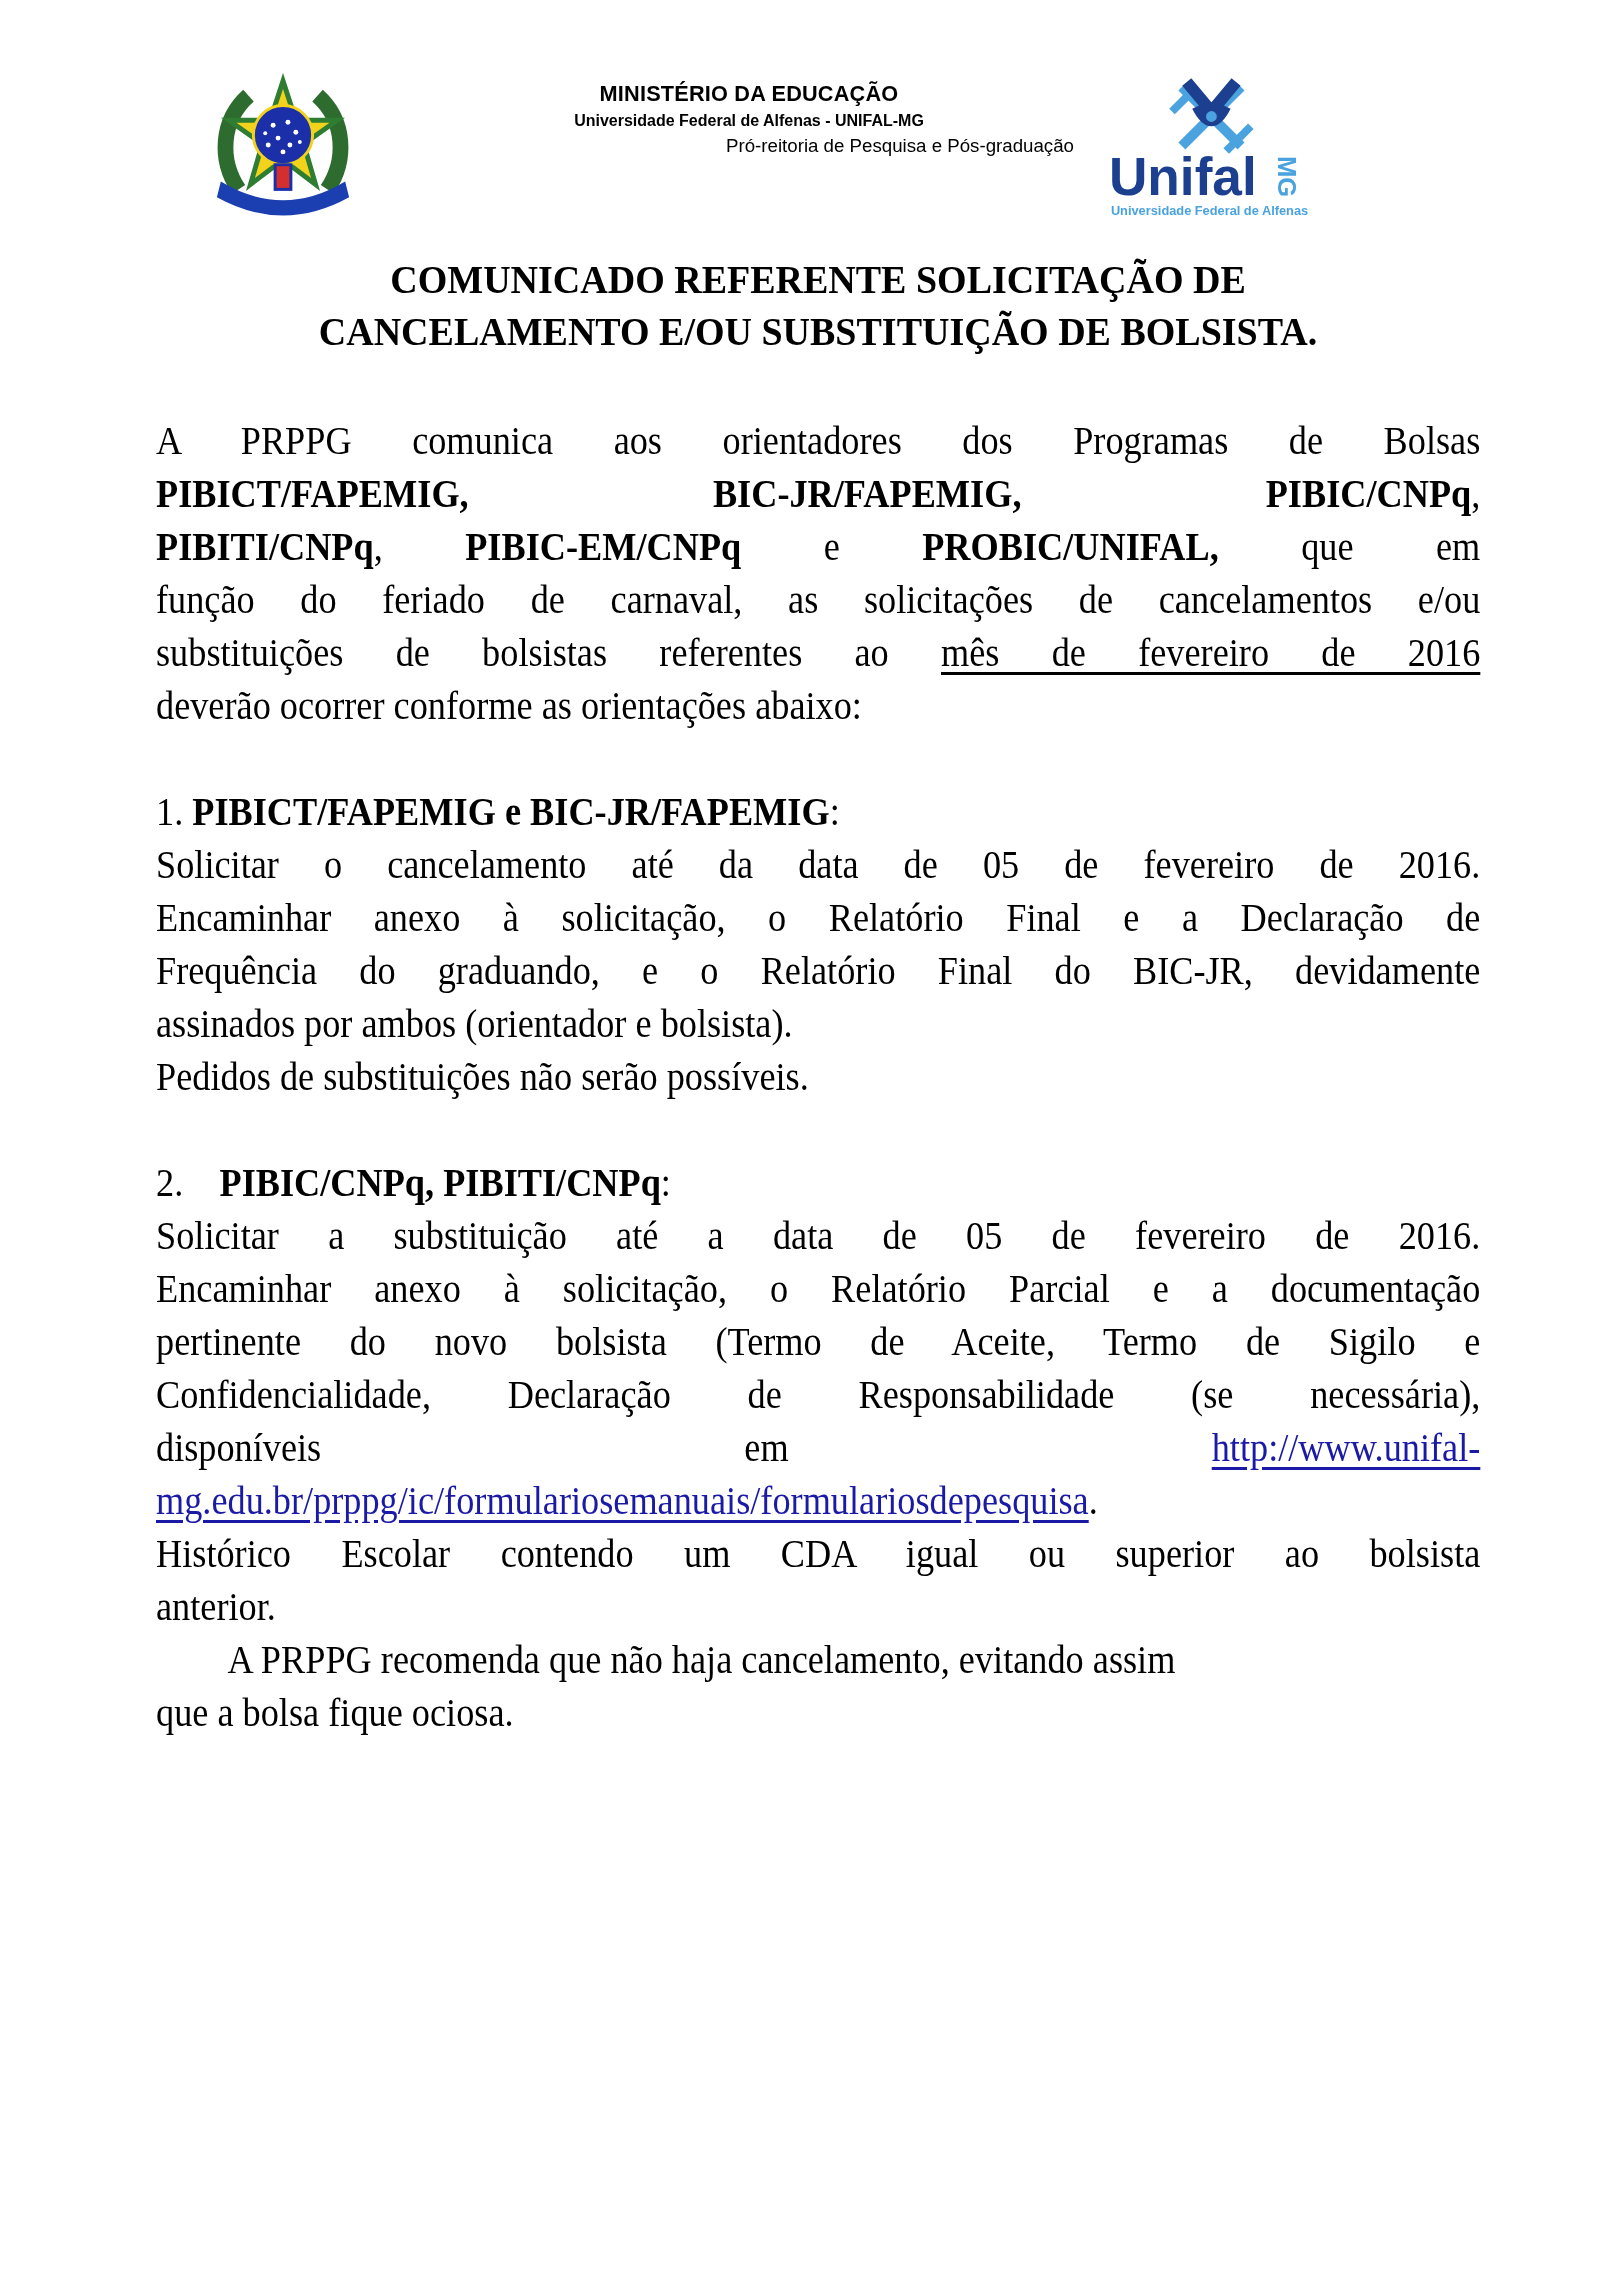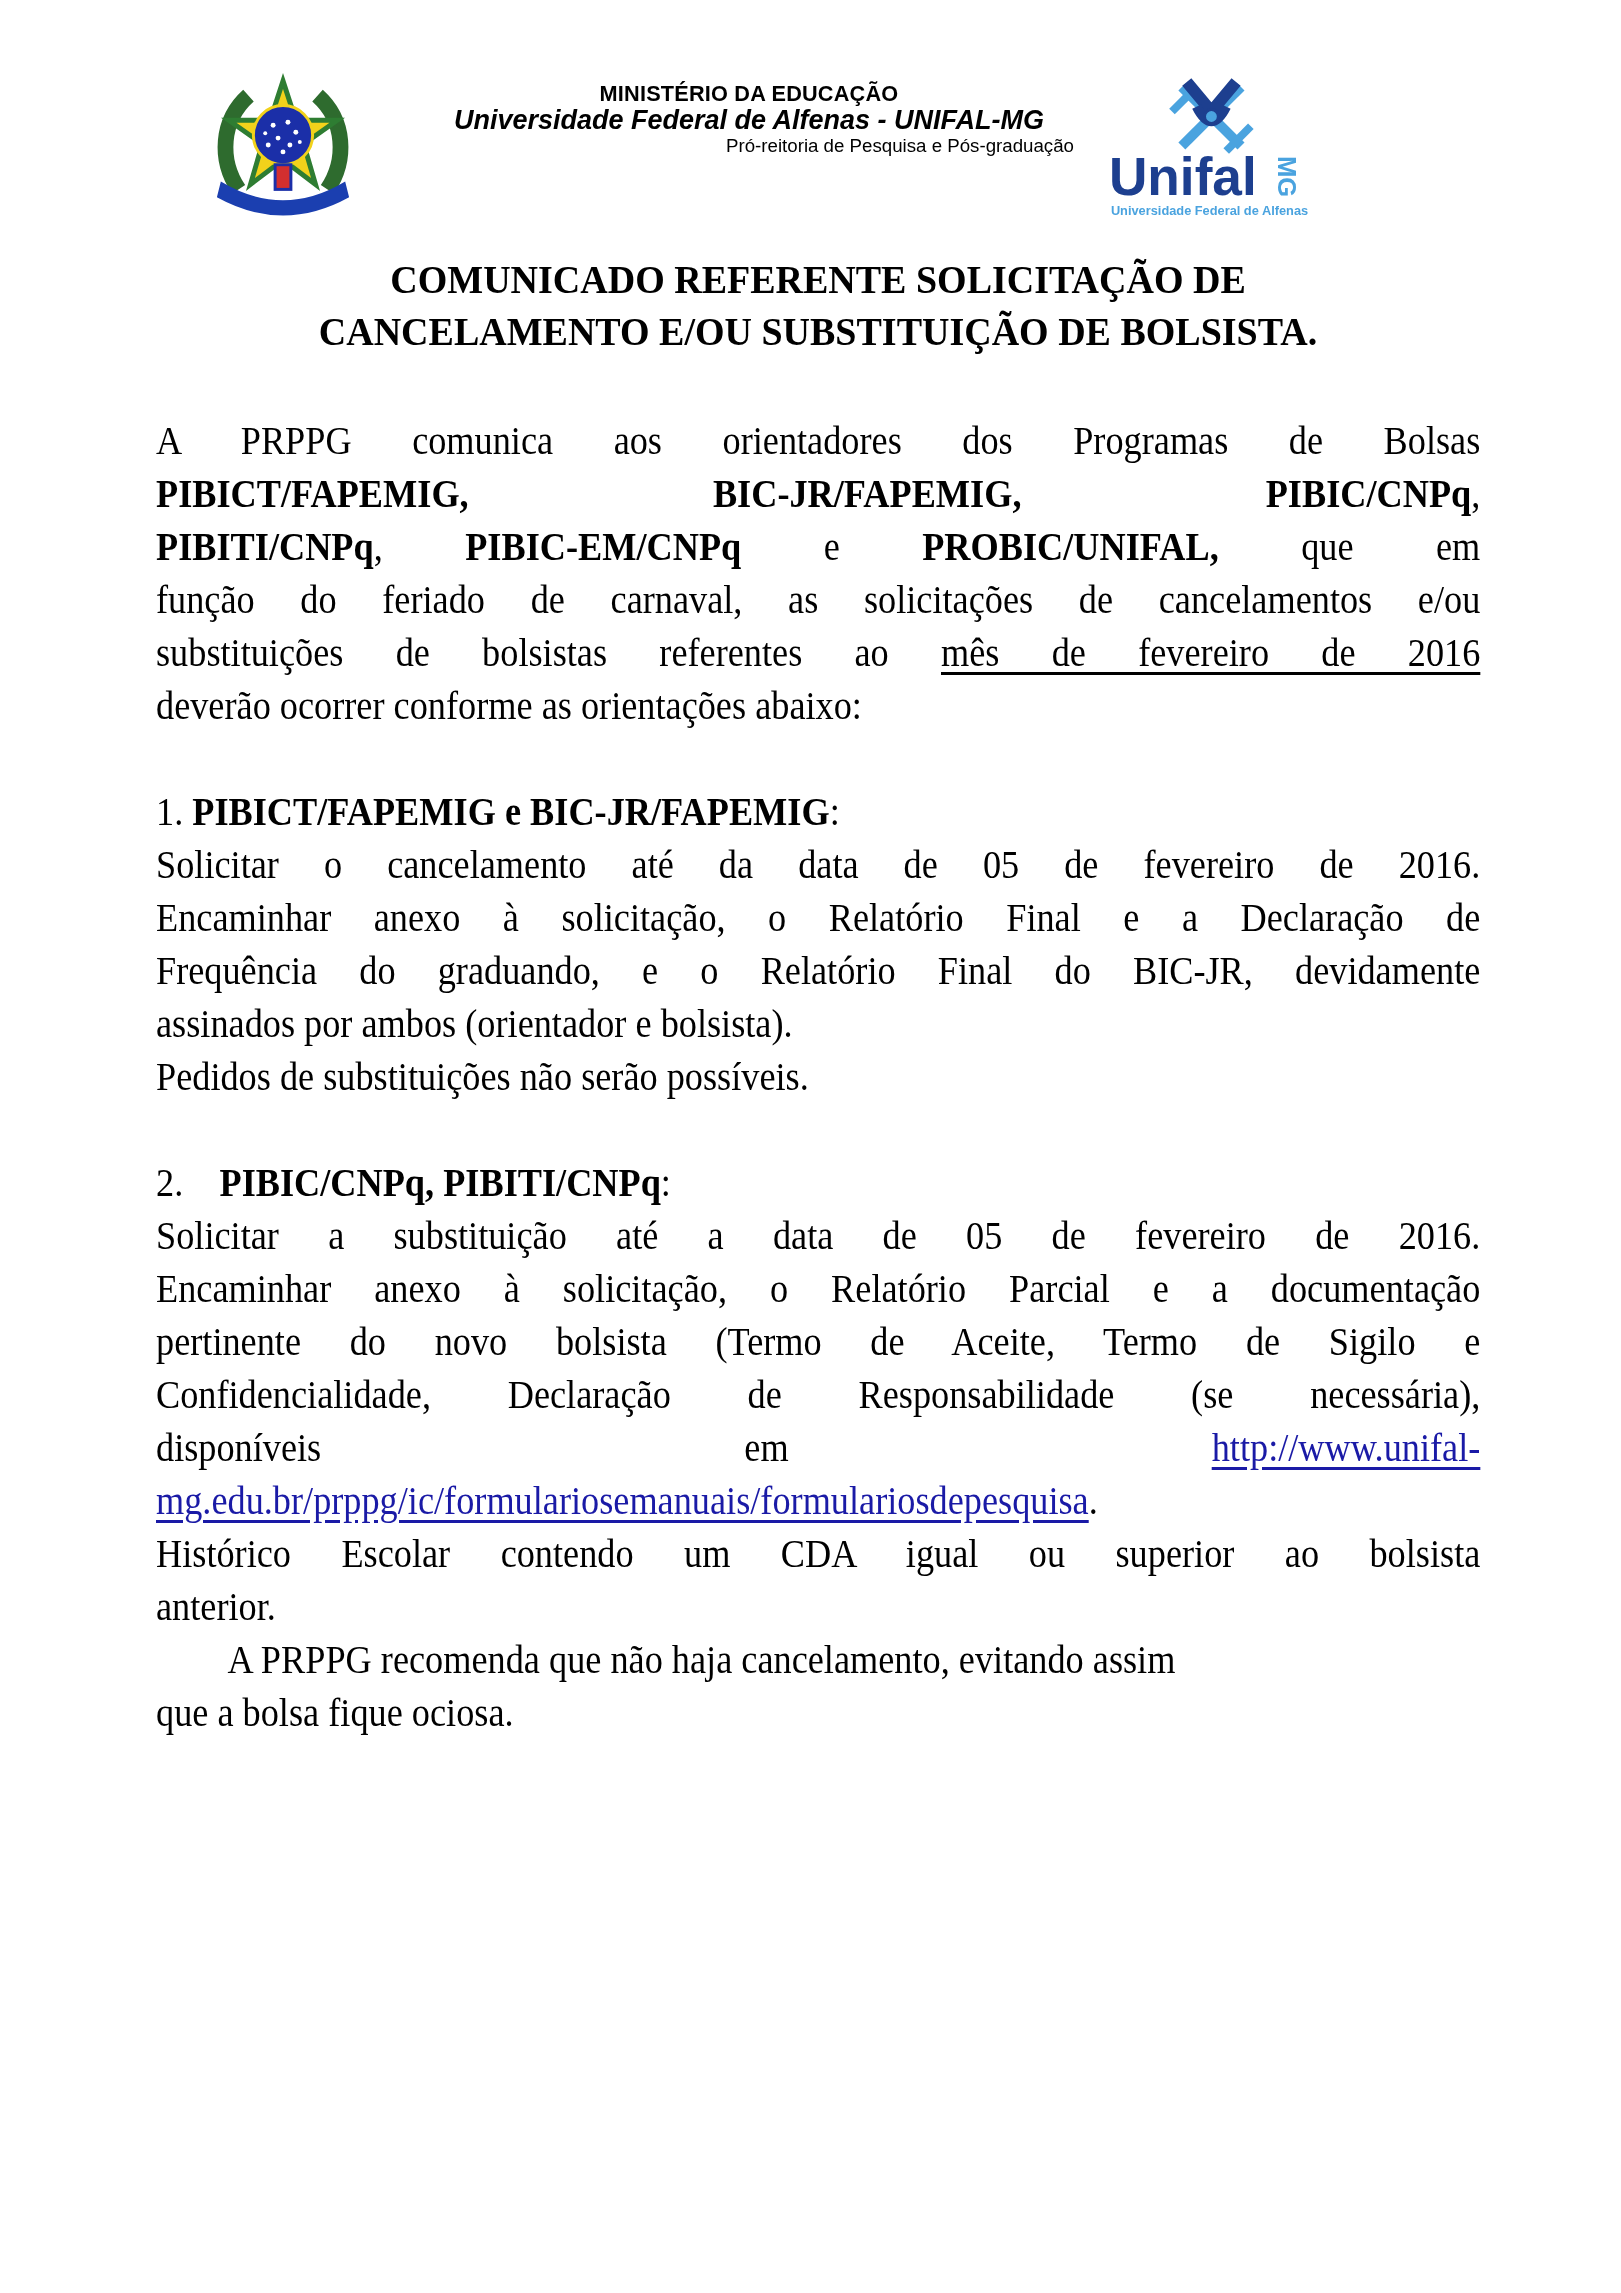--- a/index.html
+++ b/index.html
@@ -3,21 +3,21 @@
   <meta charset="utf-8">
   <style>
     html, body { margin: 0; padding: 0; background: #ffffff; }
     body { width: 1621px; height: 2293px; position: relative; overflow: hidden; color: #000; }
     .page { position: absolute; left: 0; top: 0; width: 1621px; height: 2293px; background: #fff; }
 
     
     .coat { position: absolute; left: 209px; top: 71px; width: 148px; height: 148px; }
     .header-text { position: absolute; left: 424px; top: 81px; width: 650px; text-align: center; font-family: "Liberation Sans", sans-serif; color: #000; }
     .h-ministry { font-size: 21.7px; font-weight: bold; line-height: 25.6px; letter-spacing: 0.2px; }
-    .h-univ { font-size: 27px; font-weight: bold; line-height: 27.6px; font-style: italic; }
+    .h-univ { font-size: 16px; font-weight: bold; line-height: 27.6px; }
     .h-prorect { font-size: 18.7px; line-height: 23.6px; text-align: right; }
     .unifal-logo { position: absolute; left: 1103px; top: 67px; width: 207px; height: 163px; }
 
     
     .title { position: absolute; left: 158px; top: 254px; width: 1320px; text-align: center; font-family: "Liberation Serif", serif; font-weight: bold; font-size: 40px; line-height: 52px; transform: scaleX(0.95); transform-origin: center top; }
 
     
     .body { position: absolute; left: 156px; top: 414px; width: 1325px; font-family: "Liberation Serif", serif; font-size: 39px; line-height: 53px; transform: scaleX(0.93); transform-origin: left top; width: 1424px; }
     .para { text-align: justify; text-align-last: auto; margin: 0; }
     .line { display: block; text-align: justify; text-align-last: justify; white-space: nowrap; }

